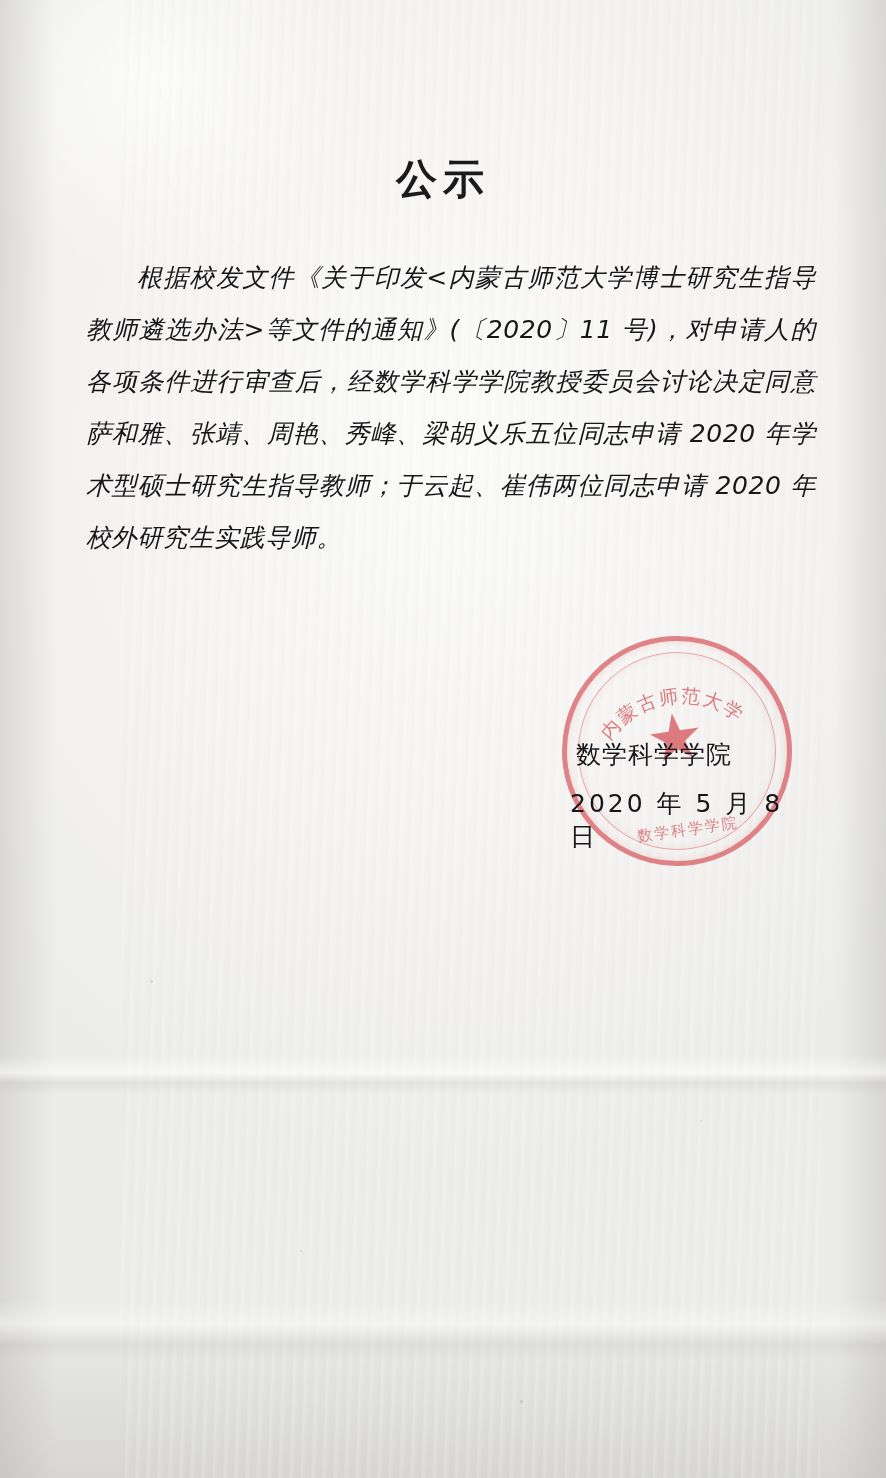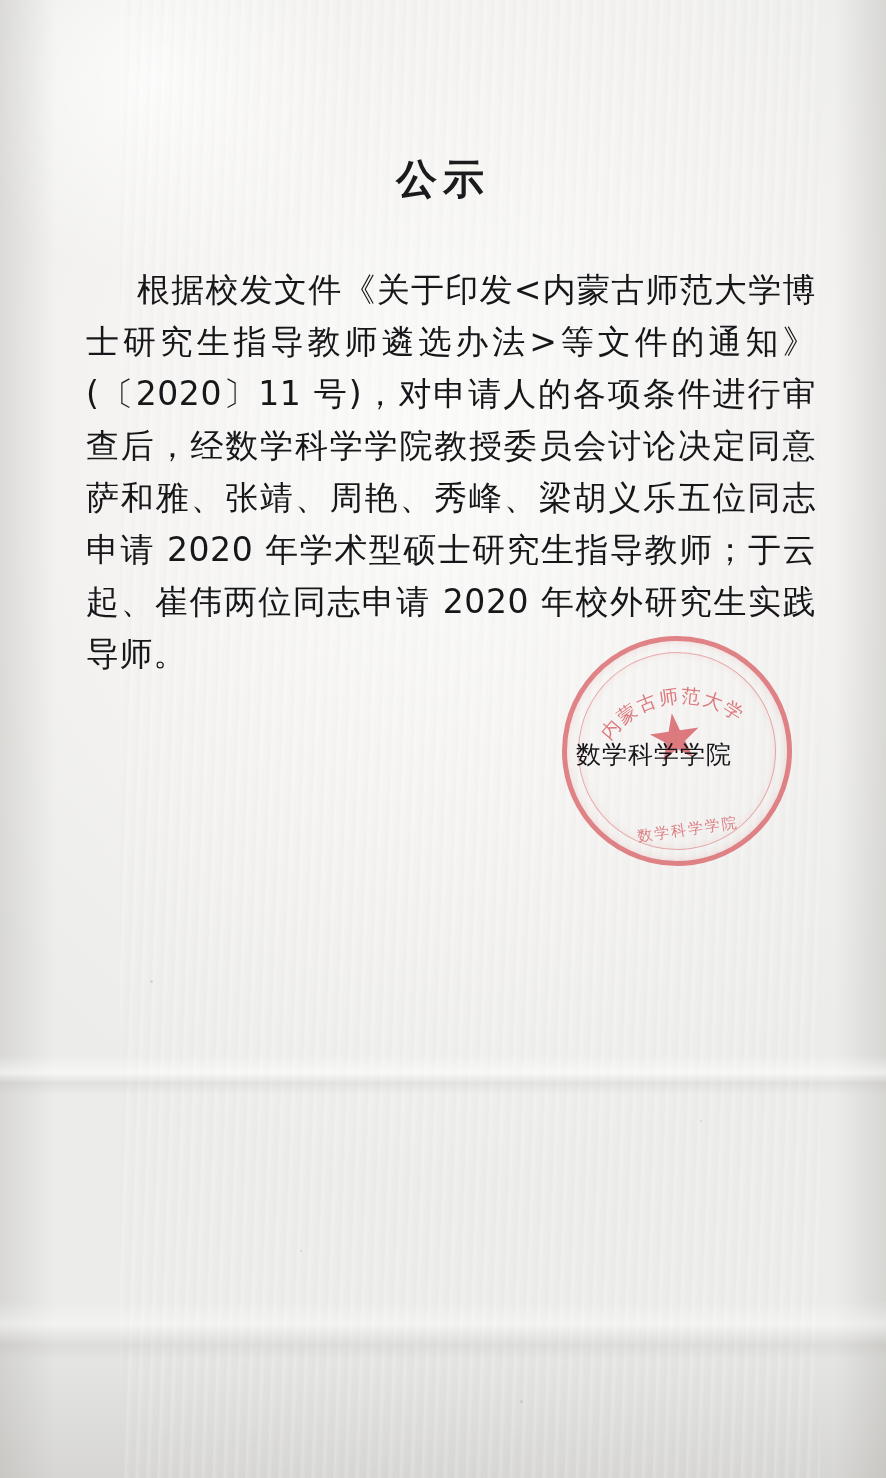--- a/index.html
+++ b/index.html
@@ -72,28 +72,29 @@
     text-align: center;
     font-family: "DejaVu Sans", sans-serif;
     font-size: 41px;
     letter-spacing: 6px;
     color: #1b1b1d;
     font-weight: 600;
   }
   .body-text {
     position: absolute;
     left: 86px;
-    top: 264px;
+    top: 252px;
     width: 730px;
     font-family: "DejaVu Sans", sans-serif;
-    font-size: 33px;
+    font-size: 25px;
     line-height: 52px;
     color: #17171a;
     letter-spacing: .6px;
     text-align: justify;
+    font-style: italic;
   }
   .para {
     margin: 0 0 6px 0;
     text-indent: 51px;
   }
   .para.second {
     margin-top: 8px;
   }
 
   
@@ -218,16 +219,17 @@
         <text class="seal-arc-text">
           <textPath href="#arcPath" startOffset="50%" text-anchor="middle">内蒙古师范大学</textPath>
         </text>
       </svg>
       <div class="seal-star">★</div>
       <div class="seal-bottom-text">数学科学学院</div>
     </div>
 
     <div class="sign-block">
       <div class="sign-unit">数学科学学院</div>
+      <div class="sign-date">2020 年 5 月 8 日</div>
     </div>
 
   </div>
 </div>
 
 </body></html>

